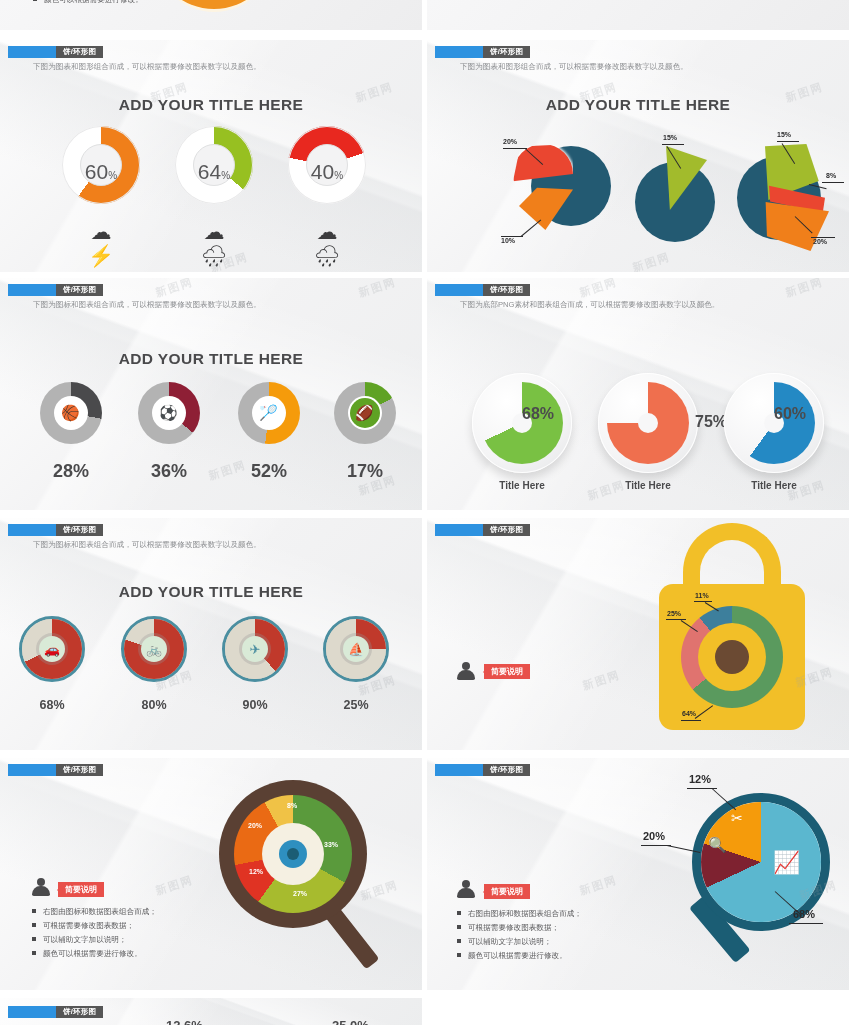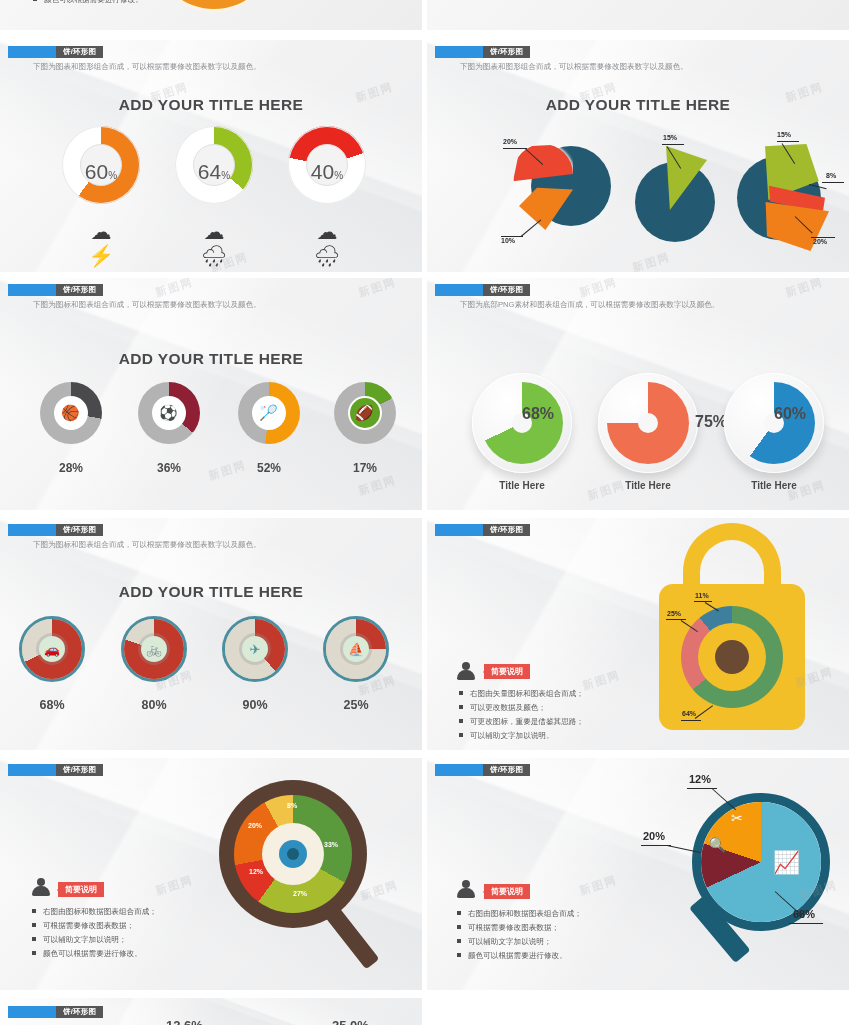--- a/index.html
+++ b/index.html
@@ -59,21 +59,21 @@
   
   .pie-wrap { position:absolute; }
   .callout { position:absolute; font-size:7px; font-weight:bold; color:#2b2b2d; }
   .cline { position:absolute; background:#2b2b2d; height:1px; }
 
   
   .s3-d { width:62px; height:62px; }
   .s3-ic { position:absolute; left:16px; top:16px; width:30px; height:30px; border-radius:50%;
            background:#fff; display:flex; align-items:center; justify-content:center; font-size:15px;
            box-shadow:0 0 0 2px #fff; }
-  .s3-pct { position:absolute; width:62px; text-align:center; font-size:12px;
+  .s3-pct { position:absolute; width:62px; text-align:center; font-size:18px;
             font-weight:bold; color:#4b4b4d; }
 
   
   .s4-plate { position:absolute; width:100px; height:100px; border-radius:50%;
               background:radial-gradient(circle at 35% 28%, #ffffff 0%, #f4f4f5 60%, #e3e4e6 100%);
               box-shadow: 0 6px 10px rgba(0,0,0,.13), inset 0 0 0 1px rgba(255,255,255,.9); }
   .s4-pie { position:absolute; left:9px; top:9px; width:82px; height:82px; border-radius:50%; }
   .s4-hole{ position:absolute; left:40px; top:40px; width:20px; height:20px; border-radius:50%;
             background:#f7f7f8; }
   .s4-num { position:absolute; font-size:16px; font-weight:bold; color:#4b4b4d; }
@@ -342,26 +342,20 @@
     <div class="badge">
       <div class="b-blue"></div>
       <div class="b-dark">饼/环形图</div>
     </div>
 
     <div class="person" style="left:30px; top:144px;">
       <div class="head"></div>
       <div class="body"></div>
     </div>
     <div class="tagline" style="left:57px; top:146px;">简要说明</div>
-    <ul class="bullets" style="left:32px; top:170px;">
-      <li>右图由矢量图标和图表组合而成；</li>
-      <li>可以更改数据及颜色；</li>
-      <li>可更改图标，重要是借鉴其思路；</li>
-      <li>可以辅助文字加以说明。</li>
-    </ul>
 
     <div class="lock-shackle" style="left:256px; top:5px; width:98px; height:62px;"></div>
     <div class="lock-body" style="left:232px; top:66px; width:146px; height:146px;"></div>
 
     <div class="donut" style="left:254px; top:88px; width:102px; height:102px;
          background:conic-gradient(from 0deg, #5a9a5e 0 64%, #e0736f 64% 89%, #3d7f9c 89% 100%);
          box-shadow:0 0 0 2px #f2bf28;">
       <div class="hole" style="left:17px; top:17px; width:68px; height:68px; background:#f2bf28;"></div>
     </div>
     <div style="position:absolute;left:288px;top:122px;width:34px;height:34px;border-radius:50%;background:#6b4a33;"></div>

